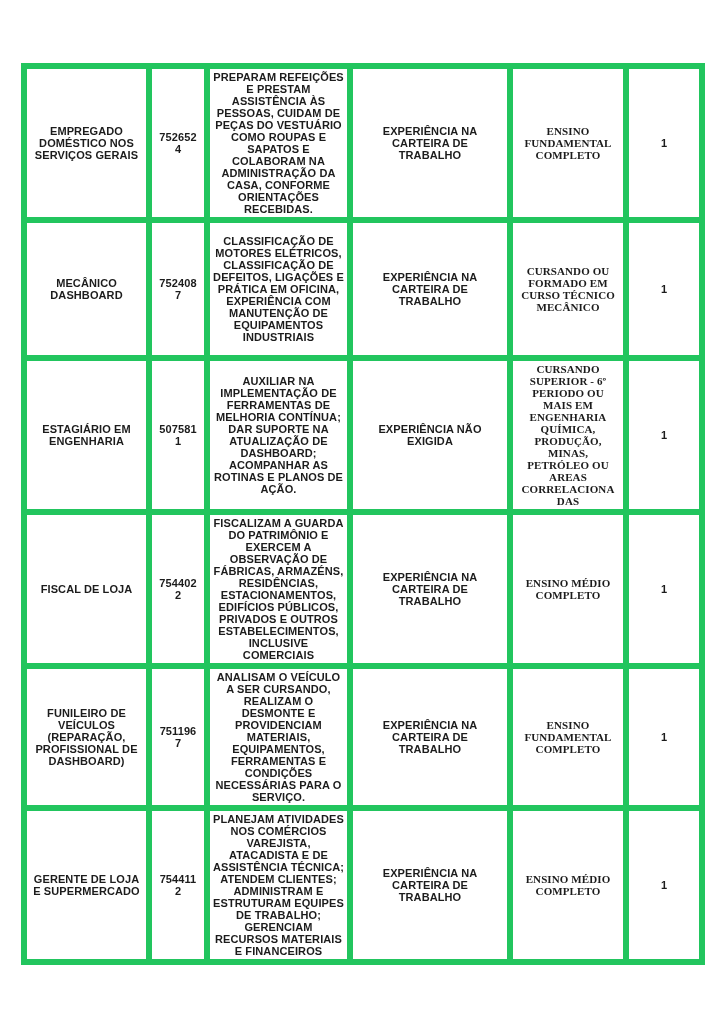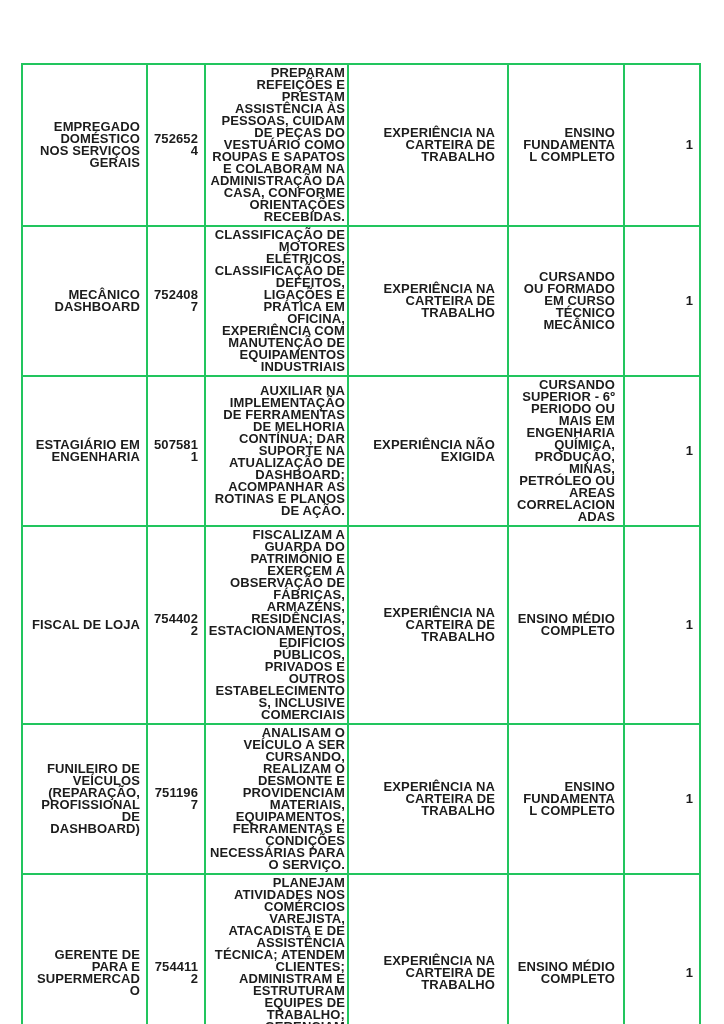--- a/index.html
+++ b/index.html
@@ -23,35 +23,35 @@
   table.doc-table {
     position: absolute;
     left: 21px;
     top: 63px;
     width: 678px;
     border-collapse: collapse;
     table-layout: fixed;
     border: 1px solid #6f6f6f;
   }
   table.doc-table td {
-    border: 2px solid #22c55e;
-    text-align: right;
+    border: 6px solid #22c55e;
+    text-align: center;
     vertical-align: middle;
     font-weight: bold;
-    font-size: 13px;
+    font-size: 11px;
     line-height: 12px;
     color: #1c1c1c;
     letter-spacing: 0.1px;
     padding: 2px 6px;
     overflow: hidden;
     word-wrap: break-word;
   }
   table.doc-table td.c-desc { padding: 2px 2px; }
   table.doc-table td.c-exp  { padding: 2px 12px; }
-  table.doc-table td.c-edu  { padding: 2px 8px; }
+  table.doc-table td.c-edu  { padding: 2px 8px; font-family: Liberation Serif, serif; }
   col.col-title { width: 125px; }
   col.col-code  { width: 58px; }
   col.col-desc  { width: 143px; }
   col.col-exp   { width: 160px; }
   col.col-edu   { width: 116px; }
   col.col-qty   { width: 76px; }
   tr.r0 { height: 139px; }
   tr.r1 { height: 138px; }
   tr.r2 { height: 139px; }
   tr.r3 { height: 142px; }
@@ -106,21 +106,21 @@
       </tr>
       <tr class="r4">
         <td class="c-title">FUNILEIRO DE VEÍCULOS (REPARAÇÃO, PROFISSIONAL DE DASHBOARD)</td>
         <td class="c-code">7511967</td>
         <td class="c-desc">ANALISAM O VEÍCULO A SER CURSANDO, REALIZAM O DESMONTE E PROVIDENCIAM MATERIAIS, EQUIPAMENTOS, FERRAMENTAS E CONDIÇÕES NECESSÁRIAS PARA O SERVIÇO.</td>
         <td class="c-exp">EXPERIÊNCIA NA CARTEIRA DE TRABALHO</td>
         <td class="c-edu">ENSINO FUNDAMENTAL COMPLETO</td>
         <td class="c-qty">1</td>
       </tr>
       <tr class="r5">
-        <td class="c-title">GERENTE DE PARA E SUPERMERCADO</td>
+        <td class="c-title">GERENTE DE LOJA E SUPERMERCADO</td>
         <td class="c-code">7544112</td>
         <td class="c-desc">PLANEJAM ATIVIDADES NOS COMÉRCIOS VAREJISTA, ATACADISTA E DE ASSISTÊNCIA TÉCNICA; ATENDEM CLIENTES; ADMINISTRAM E ESTRUTURAM EQUIPES DE TRABALHO; GERENCIAM RECURSOS MATERIAIS E FINANCEIROS</td>
         <td class="c-exp">EXPERIÊNCIA NA CARTEIRA DE TRABALHO</td>
         <td class="c-edu">ENSINO MÉDIO COMPLETO</td>
         <td class="c-qty">1</td>
       </tr>
     </tbody>
   </table>
 </div>
 

